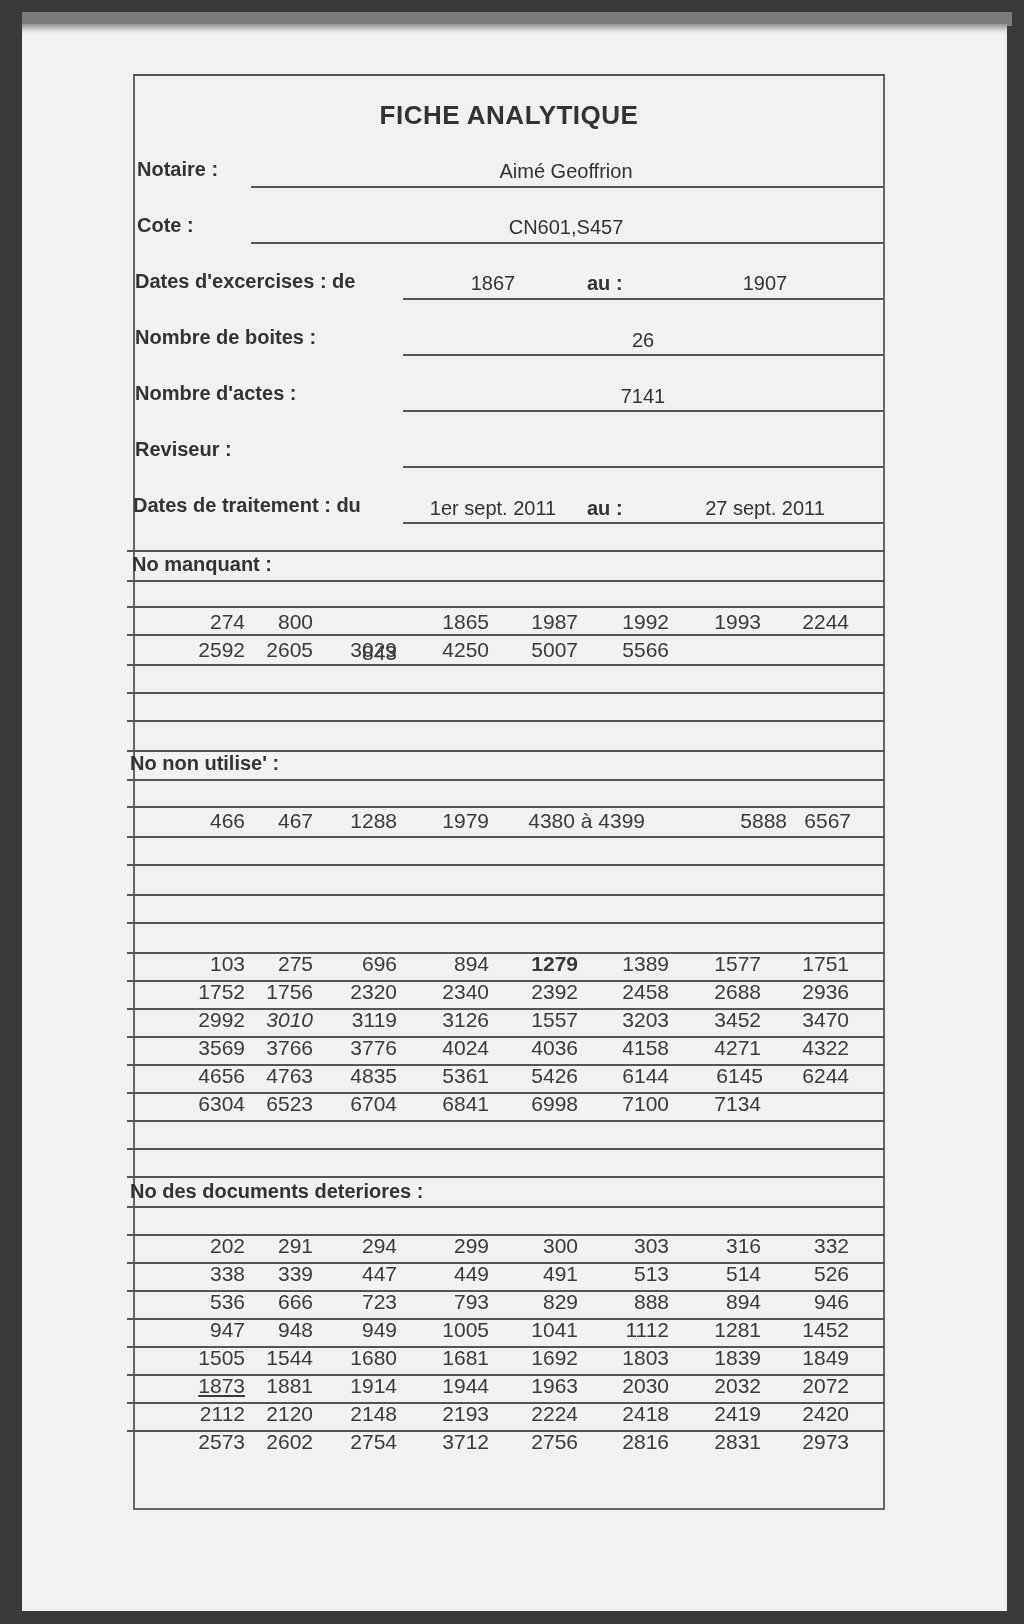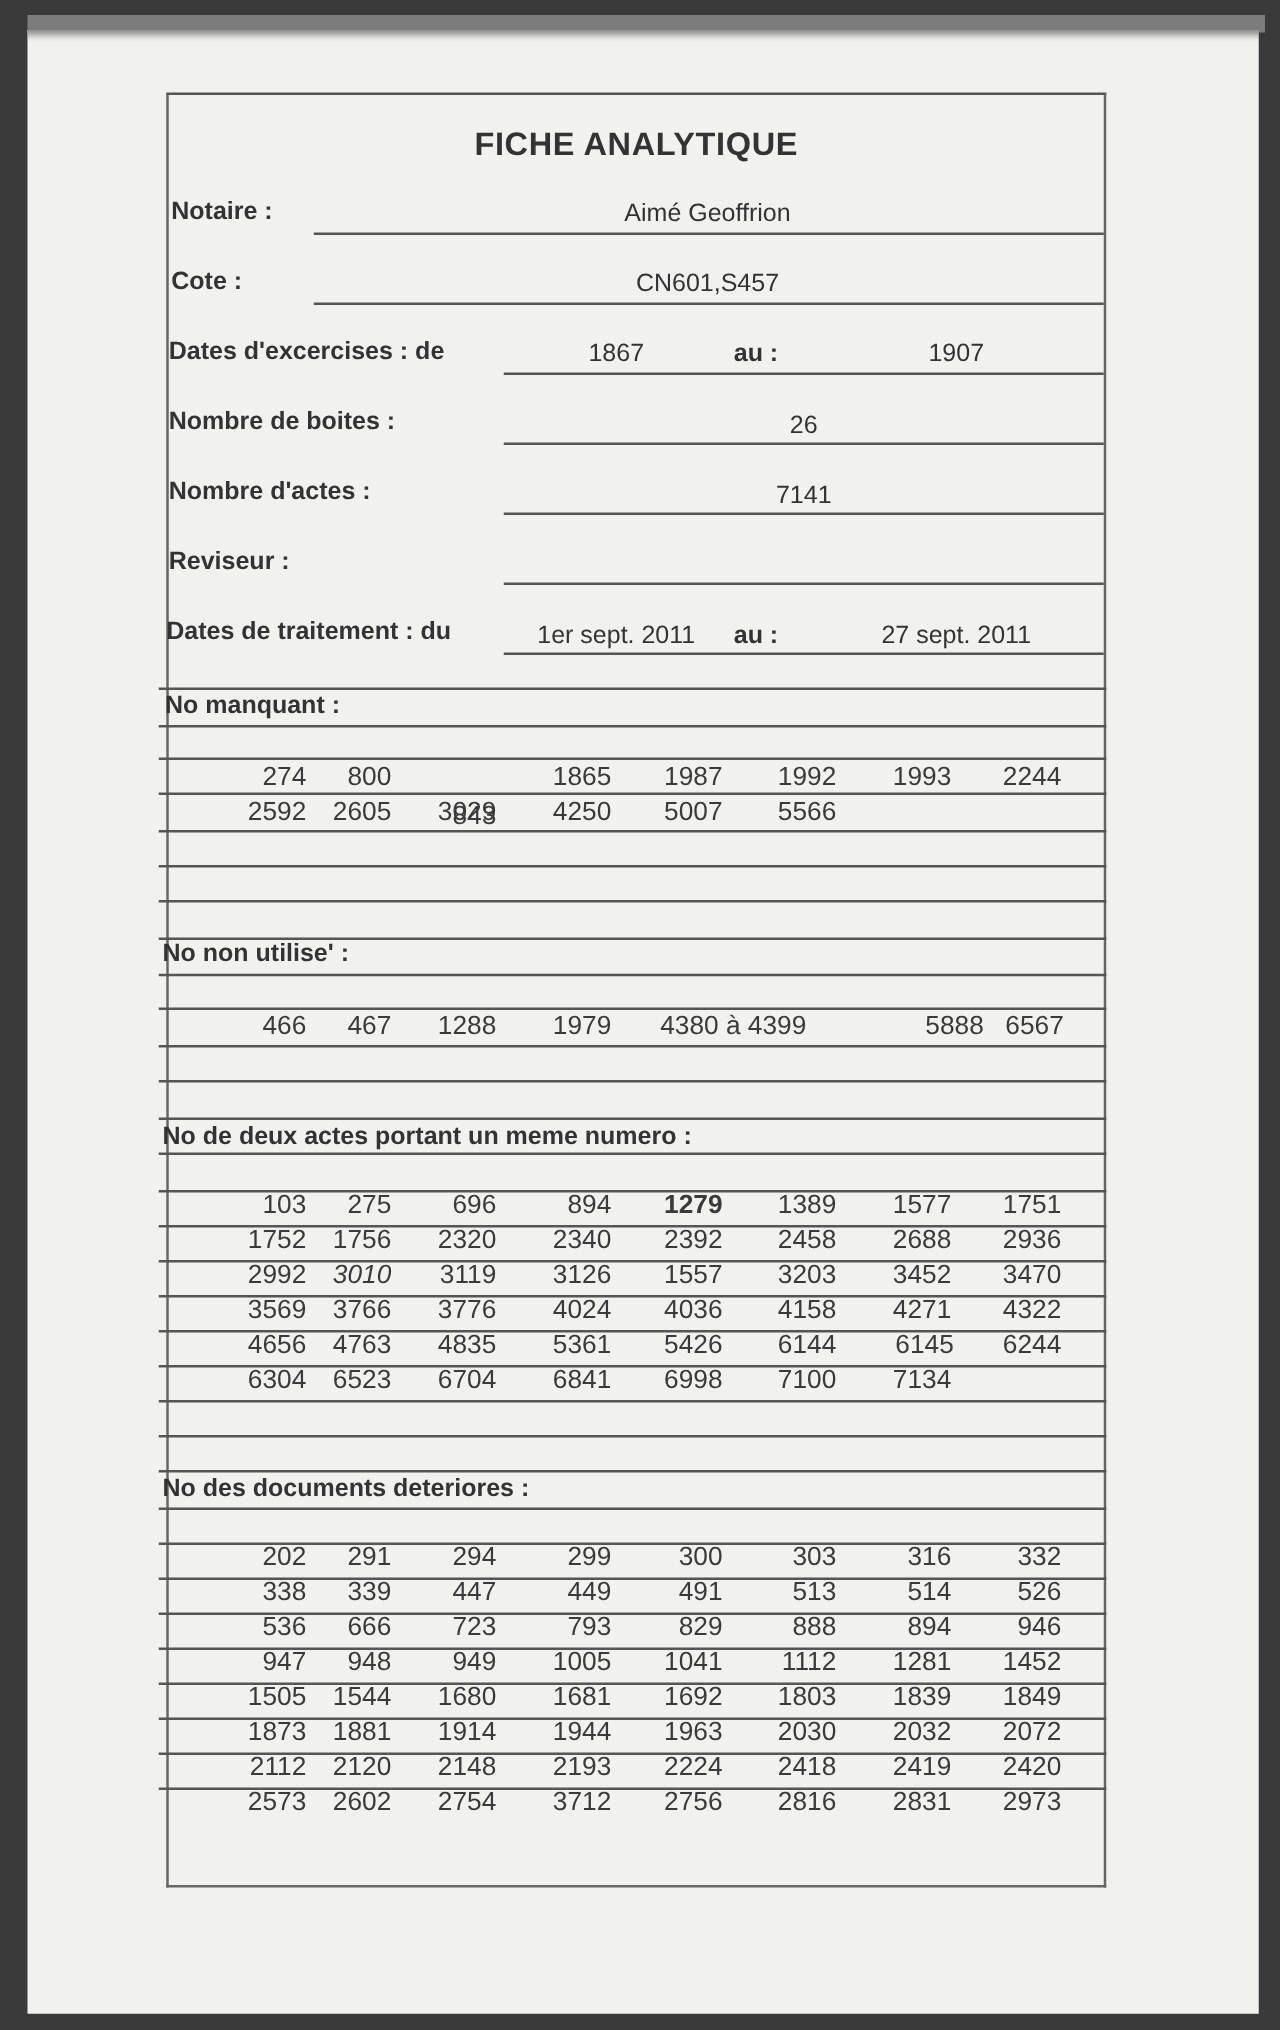--- a/index.html
+++ b/index.html
@@ -101,21 +101,20 @@
       <div class="hline" style="top: 1214px;"></div>
       <div class="hline" style="top: 1242px;"></div>
       <div class="hline" style="top: 1270px;"></div>
       <div class="hline" style="top: 1298px;"></div>
       <div class="hline" style="top: 1326px;"></div>
       <div class="hline" style="top: 1354px;"></div>
     </div>
 
   <div class="lbl" style="left:-3px;top:477px">No manquant :</div>
   <div class="lbl" style="left:-5px;top:676px">No non utilise'  :</div>
-  <div class="lbl" style="left:-5px;top:822px">No de deux actes portant un meme numero :</div>
   <div class="lbl" style="left:-5px;top:1104px">No des documents deteriores :</div>
 
   <div id="grid-manquant">
       <div class="row" style="top: 534px;">
         <span class="cell" style="left: 40px;">274</span>
         <span class="cell" style="left: 108px;">800</span>
         <span class="cell" style="left: 192px; margin-top: 31px;">843</span>
         <span class="cell" style="left: 284px;">1865</span>
         <span class="cell" style="left: 373px;">1987</span>
         <span class="cell" style="left: 464px;">1992</span>
@@ -248,21 +247,21 @@
         <span class="cell" style="left: 40px;">1505</span>
         <span class="cell" style="left: 108px;">1544</span>
         <span class="cell" style="left: 192px;">1680</span>
         <span class="cell" style="left: 284px;">1681</span>
         <span class="cell" style="left: 373px;">1692</span>
         <span class="cell" style="left: 464px;">1803</span>
         <span class="cell" style="left: 556px;">1839</span>
         <span class="cell" style="left: 644px;">1849</span>
       </div>
       <div class="row" style="top: 1298px;">
-        <span class="cell" style="left: 40px;">1873</span>
+        <span class="cell" style="left: 40px; text-decoration: underline;">1873</span>
         <span class="cell" style="left: 108px;">1881</span>
         <span class="cell" style="left: 192px;">1914</span>
         <span class="cell" style="left: 284px;">1944</span>
         <span class="cell" style="left: 373px;">1963</span>
         <span class="cell" style="left: 464px;">2030</span>
         <span class="cell" style="left: 556px;">2032</span>
         <span class="cell" style="left: 644px;">2072</span>
       </div>
       <div class="row" style="top: 1326px;">
         <span class="cell" style="left: 40px;">2112</span>

